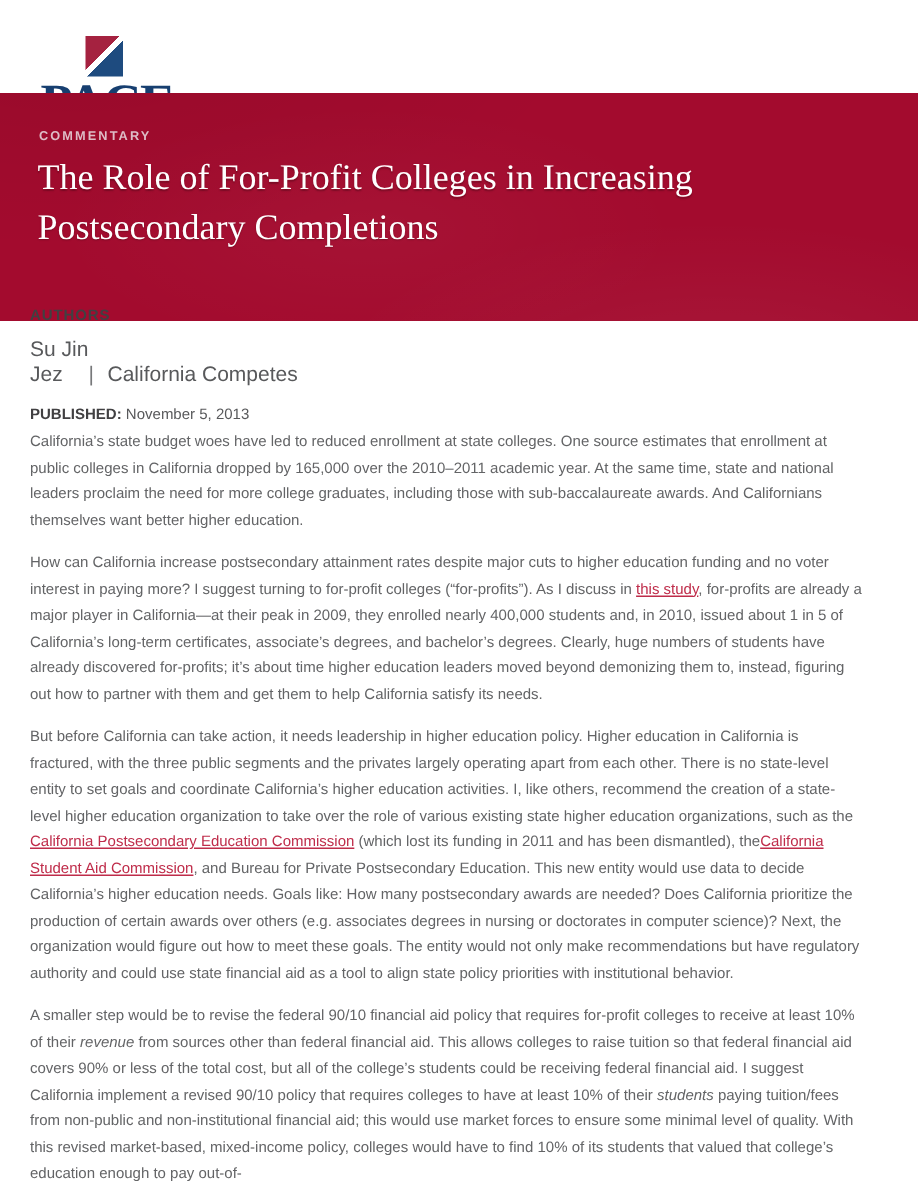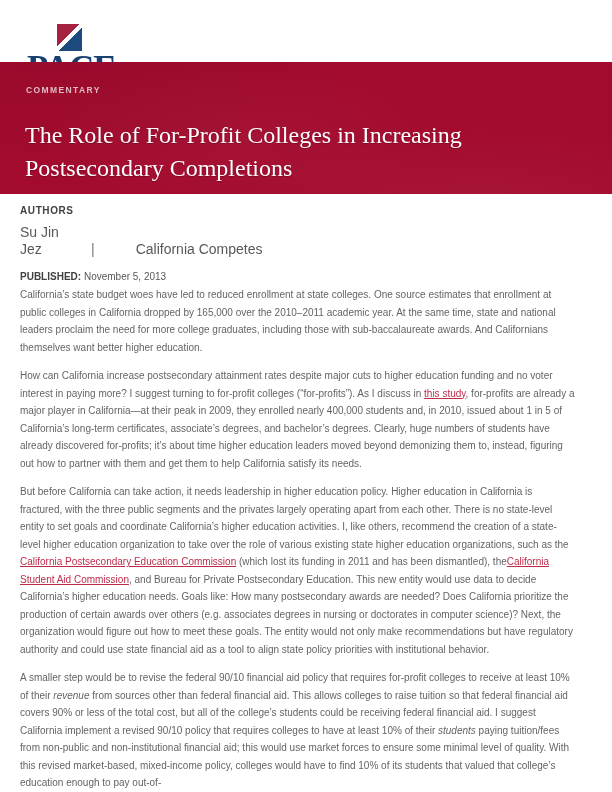--- a/index.html
+++ b/index.html
@@ -23,49 +23,49 @@
   .logo-text {
     font-family: "Liberation Serif", serif;
     font-weight: bold;
     font-size: 35px;
     line-height: 1;
     color: #173f70;
     letter-spacing: -1px;
   }
   .banner {
     position: absolute; top: 62px; left: 0;
-    width: 612px; height: 132px;
+    width: 612px; height: 152px;
     background-color: #a30b2e;
     background-image:
       radial-gradient(ellipse 420px 170px at 78% 125%, rgba(255,255,255,0.055), transparent 62%),
       radial-gradient(ellipse 520px 220px at 8% -25%, rgba(0,0,0,0.07), transparent 65%),
       radial-gradient(ellipse 300px 120px at 40% 60%, rgba(255,255,255,0.03), transparent 70%);
   }
   .kicker {
     position: absolute; top: 23px; left: 26px;
     font-size: 8.5px; font-weight: bold;
     letter-spacing: 1.4px;
     color: #debcc6;
   }
   .banner-title {
-    position: absolute; top: 57px; left: 25px;
+    position: absolute; top: 41px; left: 25px;
     width: 578px;
     font-family: "Liberation Serif", serif;
     font-size: 24px; line-height: 33px;
     color: #ffffff; font-weight: normal;
     text-shadow: 0 1px 1px rgba(0,0,0,0.25);
   }
   .meta { position: absolute; top: 205px; left: 20px; }
   .authors-label {
     font-size: 10px; font-weight: bold;
     color: #414042; letter-spacing: 0.6px;
     margin-bottom: 8px;
   }
   .author-line { font-size: 14px; color: #58595b; line-height: 16.5px; }
-  .author-row { display: flex; gap: 32px; }
+  .author-row { display: flex; }
   .author-name2 { display: inline-block; width: 39px; }
   .divider { color: #77787a; margin-right: 9px; }
   .published { margin-top: 14px; font-size: 10px; color: #58595b; }
   .published-label { font-weight: bold; color: #414042; text-align: center; }
   .body-text { position: absolute; top: 286px; left: 20px; width: 570px; }
   .para {
     margin: 0 14px 11px 0;
     font-size: 10px; line-height: 17.5px;
     color: #636466;
     text-align: left;

